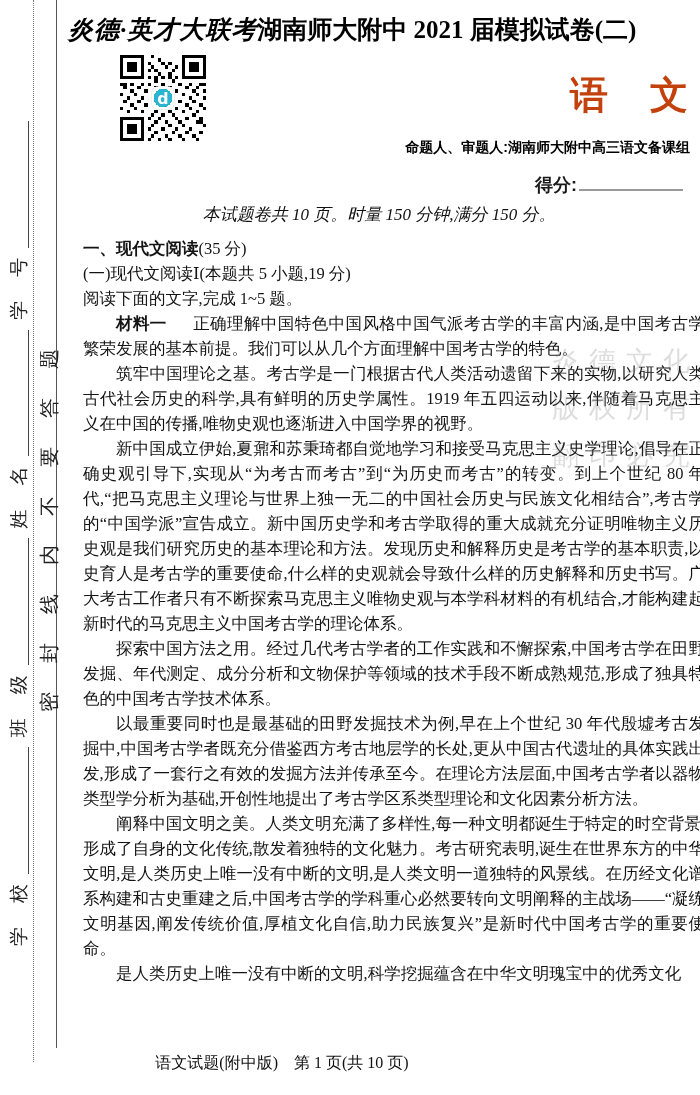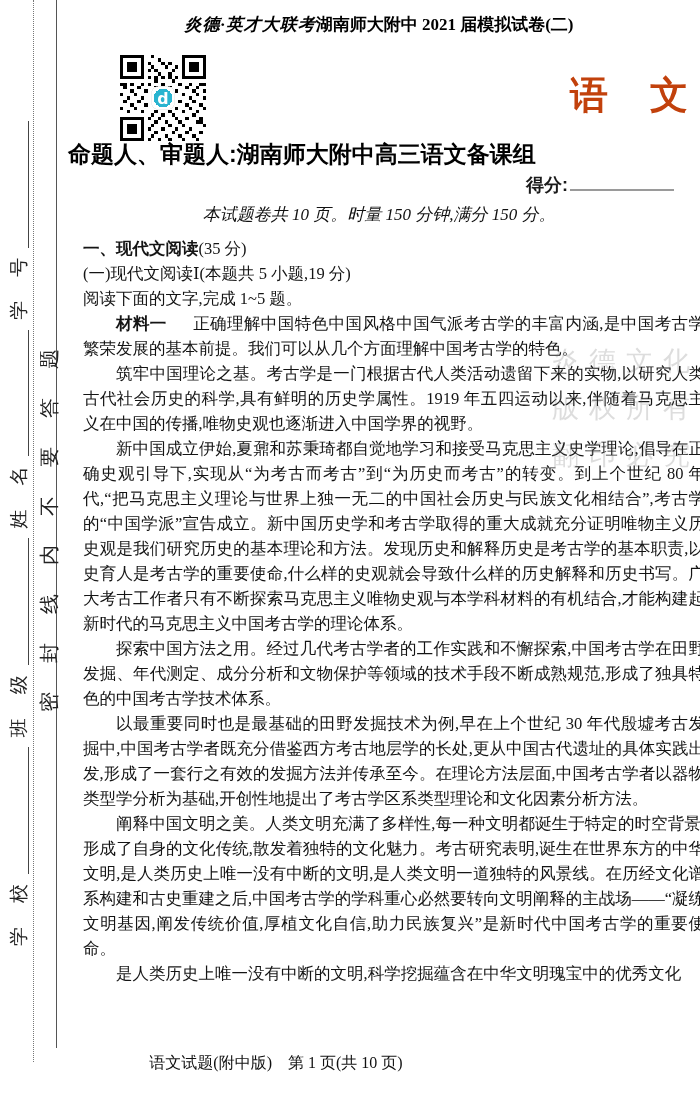--- a/index.html
+++ b/index.html
@@ -23,35 +23,35 @@
   .m-field .blank{flex:1; border-bottom:1.5px solid #444; height:4px; margin:0 6px 3px -14px;}
   .seal-line{
     position:absolute; left:36px; top:712px; width:392px; height:22px;
     transform:rotate(-90deg); transform-origin:top left;
     font-size:20px; letter-spacing:29px; color:#222; white-space:nowrap;
     font-family:"Liberation Serif","DejaVu Serif",serif;
   }
   
   .content{position:absolute; left:68px; width:622px; top:0; height:1095px;}
   .exam-title{
-    position:absolute; top:13px; left:0; width:100%; text-align:center;
-    font-size:17px; font-weight:bold; white-space:nowrap; color:#000;
+    position:absolute; top:13px; left:0; width:100%; 
+    font-size:25px; font-weight:bold; white-space:nowrap; color:#000;
   }
   .exam-title .series{font-style:italic; letter-spacing:1px;}
   .qr{position:absolute; left:52px; top:55px; width:86px; height:86px;}
   .subject-title{
     position:absolute; top:70px; left:0; width:100%; text-align:right;
     font-size:38px; font-weight:bold; letter-spacing:2px; color:#c2410c;
   }
   .setters{
-    position:absolute; top:139px; left:0; width:100%; text-align:left;
+    position:absolute; top:139px; left:0; width:100%; text-align:right;
     font-family:"Liberation Sans","DejaVu Sans",sans-serif;
-    font-size:23px; font-weight:bold; color:#000;
+    font-size:14px; font-weight:bold; color:#000;
   }
-  .score-row{position:absolute; top:173px; right:16px; font-size:18px; font-weight:bold;
+  .score-row{position:absolute; top:173px; right:7px; font-size:18px; font-weight:bold;
     font-family:"Liberation Sans","DejaVu Sans",sans-serif;}
   .score-row .score-blank{display:inline-block; width:104px; border-bottom:2px solid #9a9a9a; height:14px; margin-left:2px;}
   .paper-info{
     position:absolute; top:203px; left:0; width:100%; text-align:center;
     font-size:17px; color:#111;font-style:italic;
   }
   
   .body-text{
     position:absolute; top:236px; left:0; width:622px;
     font-size:16.5px; line-height:25px; text-align:justify; color:#141414;margin-left:15px;
@@ -64,21 +64,21 @@
   .mat-label{font-family:"Liberation Sans","DejaVu Sans",sans-serif; font-weight:bold; margin-right:1.6em;}
   
   .watermark{
     position:absolute; top:338px; left:0; width:100%; text-align:right;
     color:rgba(100,100,100,0.22); font-size:27px; letter-spacing:10px;
     line-height:47px; pointer-events:none; z-index:3;
     font-family:"Liberation Sans","DejaVu Sans",sans-serif;
   }
   
   .footer{
-    position:absolute; top:1053px; left:0; width:552px; text-align:center;
+    position:absolute; top:1053px; left:6px; width:552px; text-align:center;
     font-size:16px; color:#111;
   }
 </style>
 </head>
 <body>
 
 <div class="page">
 
   <div class="v-line-dotted"></div>
   <div class="v-line-solid"></div>

